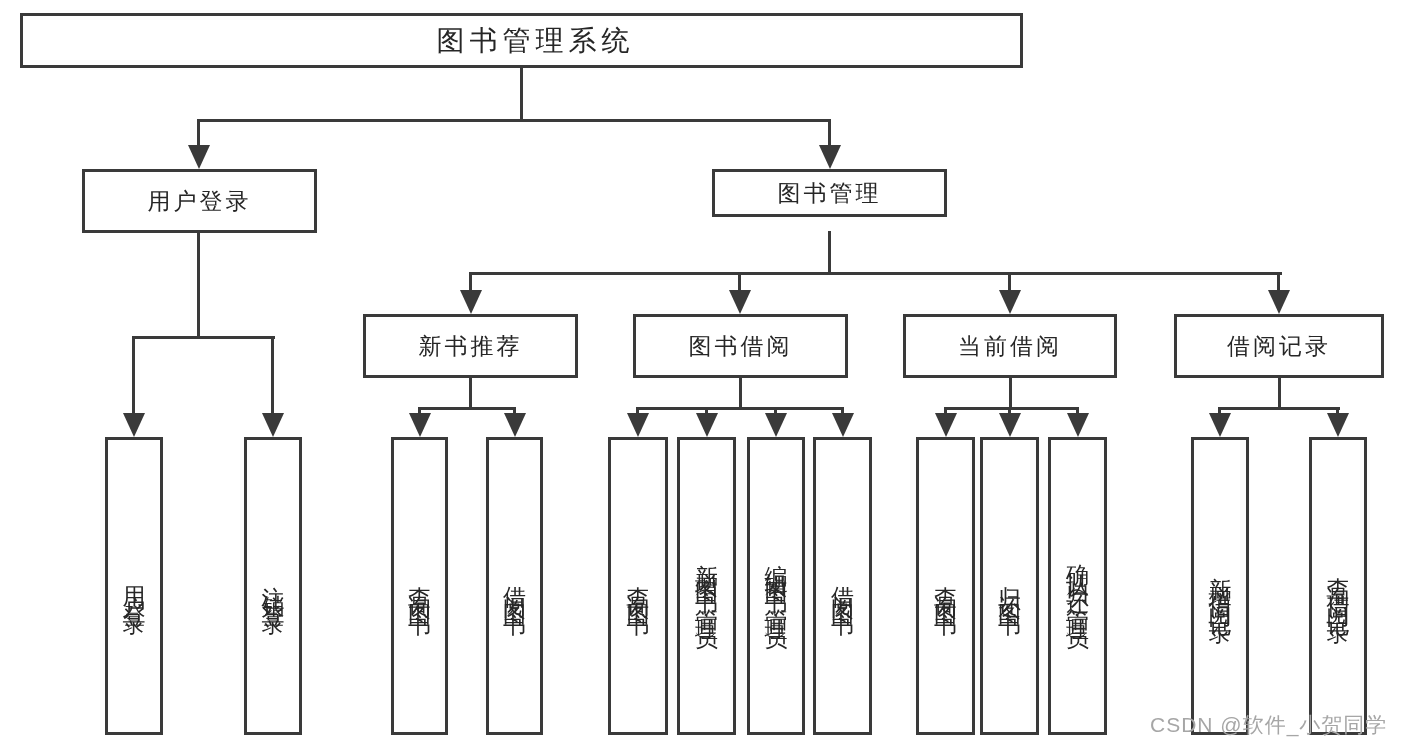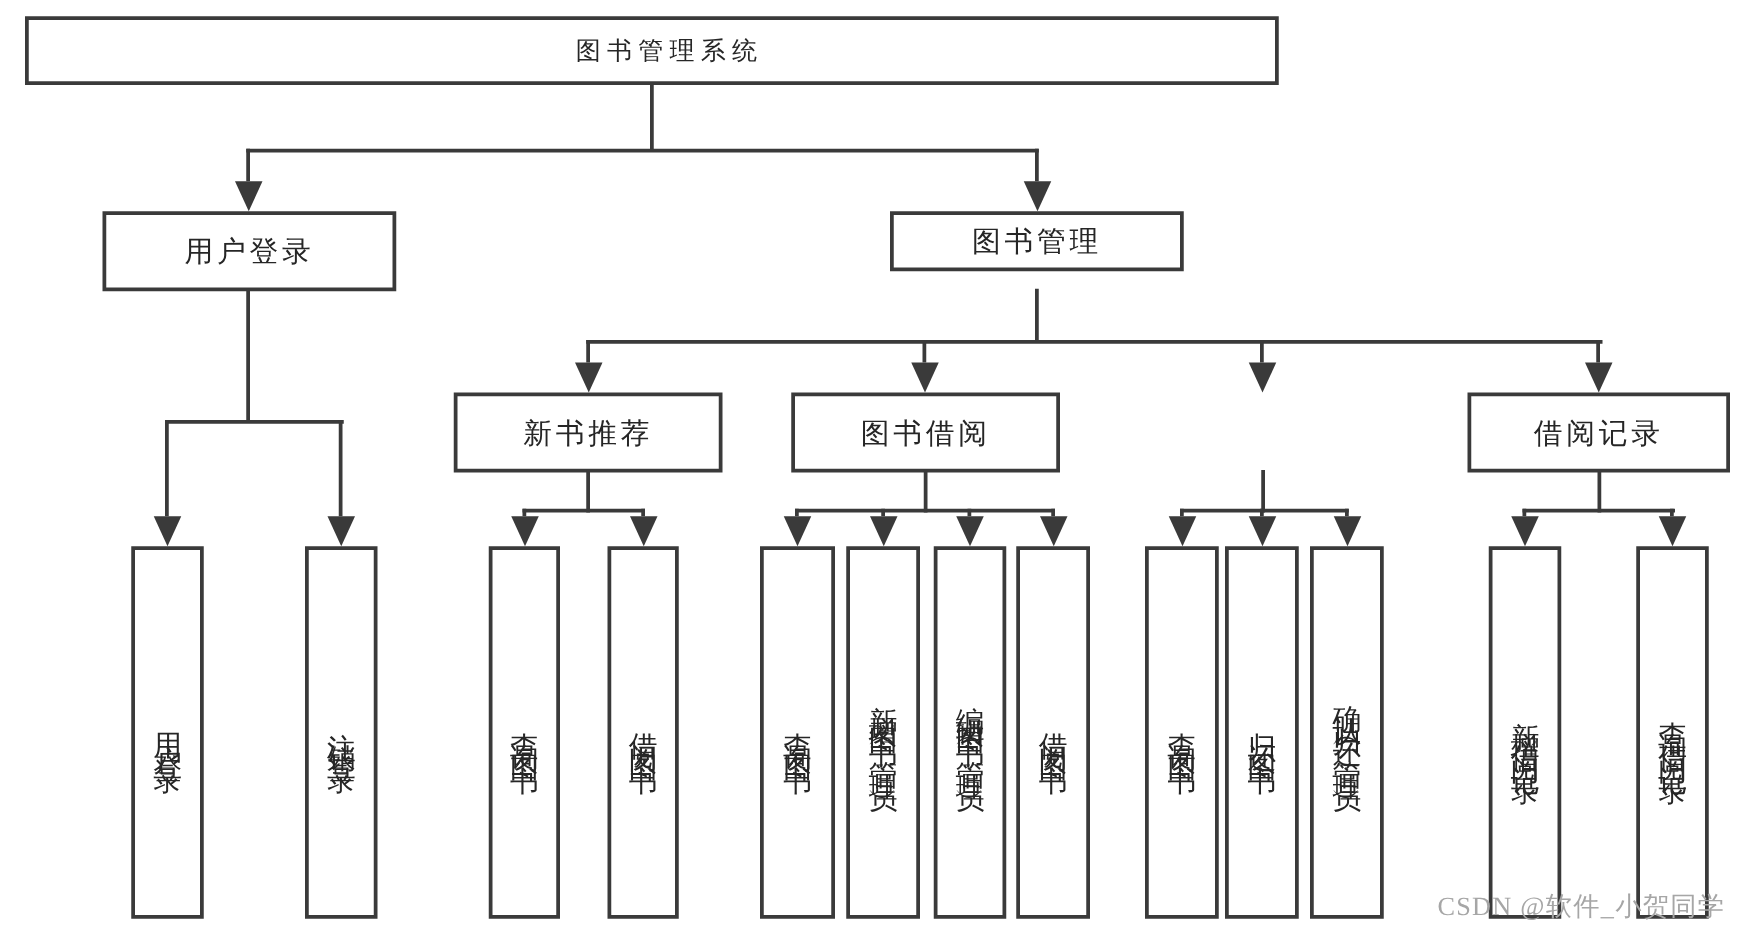--- a/index.html
+++ b/index.html
@@ -20,21 +20,21 @@
   }
   .box{
     position:absolute;
     border:3px solid var(--line);
     background:#fff;
     display:flex;align-items:center;justify-content:center;
     font-size:23px;
     letter-spacing:3px;
     white-space:nowrap;
   }
-  .box.root{font-size:20px;letter-spacing:5px;padding-left:28px;}
+  .box.root{font-size:28px;letter-spacing:5px;padding-left:28px;}
   .leaf{
     position:absolute;
     top:437px;height:298px;
     border:3px solid var(--line);
     background:#fff;
     display:flex;align-items:center;justify-content:center;
   }
   .leaf span{
     writing-mode:vertical-rl;
     text-orientation:mixed;
@@ -58,21 +58,20 @@
     border-top:24px solid var(--line);
   }
   .watermark{
     position:absolute;
     left:1150px;top:711px;
     font-size:21px;
     color:var(--watermark);
     letter-spacing:1px;
     white-space:nowrap;
     z-index:5;
-    font-family:Liberation Serif, serif;
   }
 </style>
 </head>
 <body>
 
 <div class="canvas">
 
   <div class="box root" style="left:20px;top:13px;width:1003px;height:55px">
     <span>图书管理系统</span>
   </div>
@@ -82,20 +81,23 @@
   </div>
   <div class="box" style="left:712px;top:169px;width:235px;height:48px">
     <span>图书管理</span>
   </div>
 
   <div class="box" style="left:633px;top:314px;width:215px;height:64px">
     <span>图书借阅</span>
   </div>
   <div class="box" style="left:363px;top:314px;width:215px;height:64px">
     <span>新书推荐</span>
+  </div>
+  <div class="box" style="left:903px;top:314px;width:214px;height:64px">
+    <span>当前借阅</span>
   </div>
   <div class="box" style="left:1174px;top:314px;width:210px;height:64px">
     <span>借阅记录</span>
   </div>
 
   <div class="leaf" style="left:105px;width:58px">
     <span>用户登录</span>
   </div>
   <div class="leaf" style="left:244px;width:58px">
     <span>注销登录</span>

